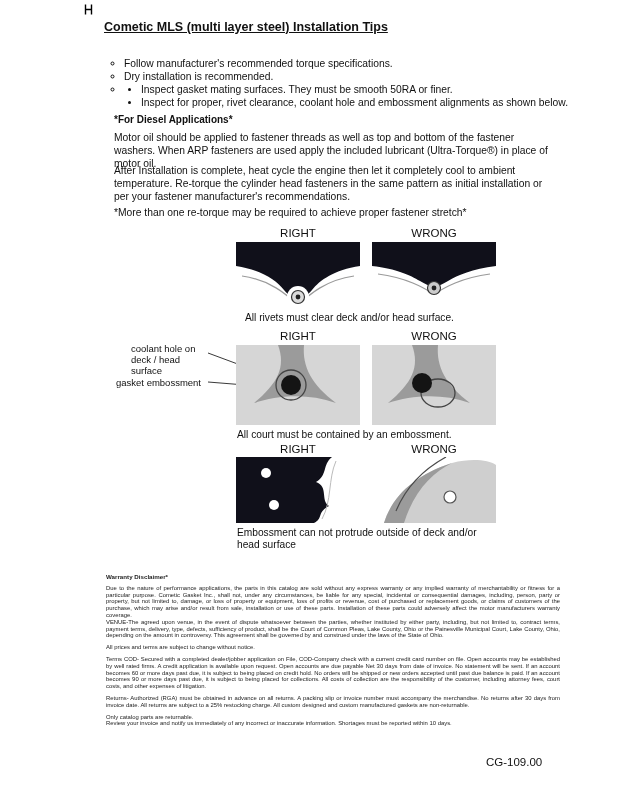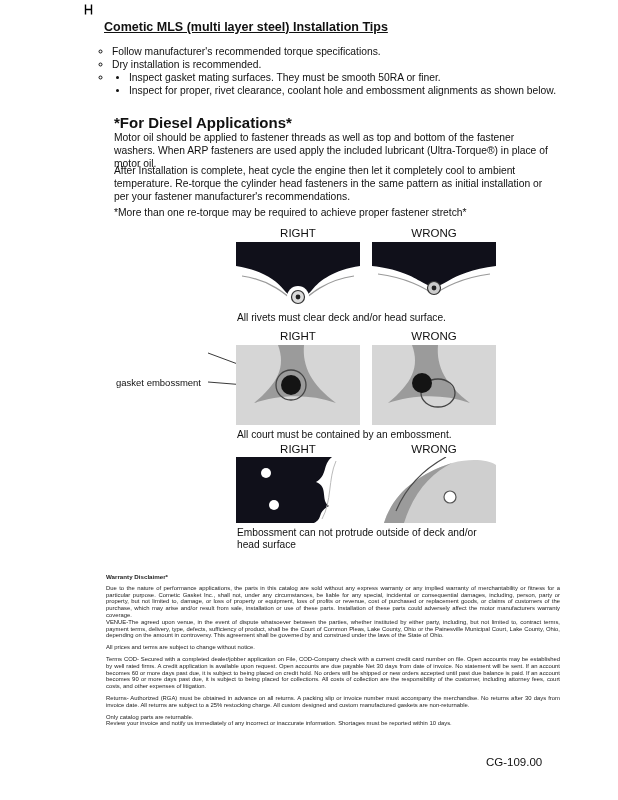--- a/index.html
+++ b/index.html
@@ -6,39 +6,39 @@
   .page {
     position:relative; width:618px; height:800px; background:#ffffff;
     font-family:Liberation Sans, sans-serif; color:#111; overflow:hidden;
   }
   .corner-mark { position:absolute; left:84px; top:4px; }
   .title {
     position:absolute; left:104px; top:20px; margin:0;
     font-size:12.5px; font-weight:bold; text-decoration:underline;
   }
   .tips { position:absolute; left:94px; top:41px; font-size:10.3px; line-height:13px; }
-  .tips ul.top { margin:4px; padding-left:14px; list-style-type:circle; }
+  .tips ul.top { margin:16px; padding-left:14px; list-style-type:circle; }
   .tips ul.sub { margin:0; padding-left:17px; list-style-type:disc; }
-  .diesel-heading { position:absolute; left:114px; top:114px; margin:0; font-size:15px; font-weight:bold; }
+  .diesel-heading { position:absolute; left:114px; top:114px; margin:0; font-size:10px; font-weight:bold; }
   .para { position:absolute; left:114px; width:442px; margin:0; font-size:10.3px; line-height:13px; }
   .p1 { top:131px; }
   .p2 { top:164px; }
   .p3 { top:206px; }
   .fig-header { position:absolute; width:124px; text-align:center; font-size:11.5px; color:#111; }
   .fh-1l { left:236px; top:227px; } .fh-1r { left:372px; top:227px; }
   .fh-2l { left:236px; top:330px; } .fh-2r { left:372px; top:330px; }
   .fh-3l { left:236px; top:443px; } .fh-3r { left:372px; top:443px; }
   .panel { position:absolute; width:124px; height:66px; }
   .panel.tall { height:80px; }
   .panel svg { display:block; }
   .pn-1l { left:236px; top:242px; } .pn-1r { left:372px; top:242px; }
   .pn-2l { left:236px; top:345px; } .pn-2r { left:372px; top:345px; }
   .pn-3l { left:236px; top:457px; } .pn-3r { left:372px; top:457px; }
   .caption { position:absolute; font-size:10.2px; line-height:12px; }
-  .cap-1 { left:237px; top:312px; }
+  .cap-1 { left:245px; top:312px; }
   .cap-2 { left:237px; top:429px; }
   .cap-3 { left:237px; top:527px; width:262px; }
   .callout { position:absolute; font-size:9.5px; line-height:11px; }
   .co-1 { left:131px; top:343px; width:82px; }
   .co-2 { left:116px; top:377px; width:94px; }
   .leader-lines { position:absolute; left:208px; top:345px; }
   .legal {
     position:absolute; left:106px; top:574px; width:454px;
     font-size:5.9px; line-height:6.8px; text-align:justify; color:#1c1c1c;
   }
@@ -94,20 +94,24 @@
       <path d="M6,32 C36,36 52,46 62,52 C72,46 88,36 118,32" stroke="#9a9a9a" stroke-width="1.2" fill="none"></path>
       <circle cx="62" cy="46" r="6.5" fill="#cccccc" stroke="#333" stroke-width="1.2"></circle>
       <circle cx="62" cy="46" r="2.4" fill="#222"></circle>
     </svg>
   </div>
   <div class="caption cap-1">All rivets must clear deck and/or head surface.</div>
 
   <div class="fig-header fh-2l">RIGHT</div>
   <div class="fig-header fh-2r">WRONG</div>
 
+  <div class="callout co-1">
+    <div>coolant hole on</div>
+    <div>deck / head surface</div>
+  </div>
   <div class="callout co-2">gasket embossment</div>
 
   <svg class="leader-lines" width="100" height="55" viewBox="0 0 100 55">
     <path d="M0,8 L70,34" stroke="#222" stroke-width="0.9" fill="none"></path>
     <path d="M0,37 L62,42" stroke="#222" stroke-width="0.9" fill="none"></path>
   </svg>
 
   <div class="panel tall pn-2l">
     <svg width="124" height="80" viewBox="0 0 124 80">
       <rect x="0" y="0" width="124" height="80" fill="#d6d6d6"></rect>

